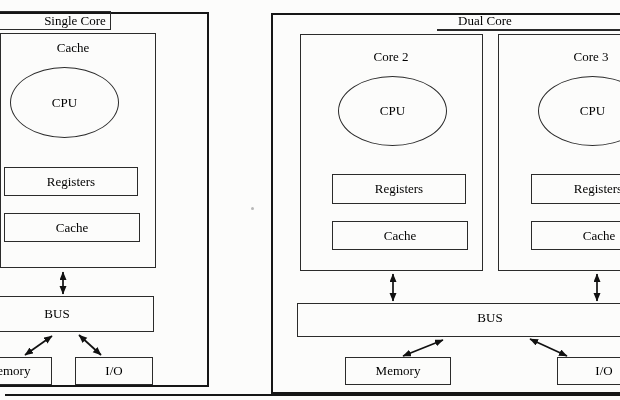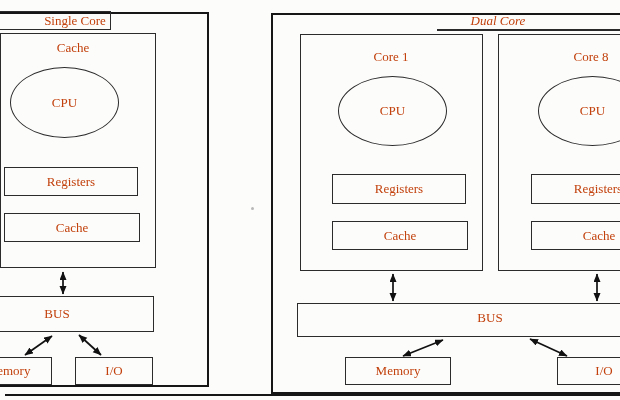--- a/index.html
+++ b/index.html
@@ -2,21 +2,21 @@
 <html><head>
 <meta charset="utf-8">
 <style>
   html,body{margin:0;padding:0;}
   #stage{
     position:relative;
     width:620px;height:400px;
     background:#fcfcfb;
     overflow:hidden;
     font-family:"Liberation Serif", serif;
-    color:#c2410c;
+    color:#000000;
   }
   .rect{
     position:absolute;
     box-sizing:border-box;
     border:1.6px solid #2b2b2b;
     background:transparent;
   }
   .panel{border:2px solid #161616;}
   .ellipse{border-radius:50%;border-width:1.7px;}
   .flex{display:flex;align-items:center;justify-content:center;}
@@ -64,37 +64,37 @@
   <div class="rect flex" style="left:-36px;top:357px;width:88px;height:28px;">
     <span class="inlbl">Memory</span>
   </div>
 
   <div class="rect flex" style="left:75px;top:357px;width:78px;height:28px;">
     <span class="inlbl">I/O</span>
   </div>
 
   <div class="rect panel" style="left:271px;top:13px;width:380px;height:381px;"></div>
 
-  <div class="lbl" style="left:448px;top:13px;width:100px;font-style:italic;">Dual Core</div>
+  <div class="lbl" style="left:435px;top:13px;width:100px;">Dual Core</div>
   <div class="hline" style="left:437px;top:29.3px;width:214px;height:1.7px;"></div>
 
   <div class="rect" style="left:300px;top:34px;width:183px;height:237px;border-width:1.7px;"></div>
-  <div class="lbl" style="left:361px;top:49px;width:60px;">Core 1</div>
+  <div class="lbl" style="left:361px;top:49px;width:60px;">Core 2</div>
   <div class="rect ellipse flex" style="left:338px;top:76px;width:109px;height:70px;">
     <span class="inlbl">CPU</span>
   </div>
   <div class="rect flex" style="left:332px;top:174px;width:134px;height:30px;">
     <span class="inlbl">Registers</span>
   </div>
   <div class="rect flex" style="left:332px;top:221px;width:136px;height:29px;">
     <span class="inlbl">Cache</span>
   </div>
 
   <div class="rect" style="left:498px;top:34px;width:153px;height:237px;border-width:1.7px;"></div>
-  <div class="lbl" style="left:561px;top:49px;width:60px;">Core 8</div>
+  <div class="lbl" style="left:561px;top:49px;width:60px;">Core 3</div>
   <div class="rect ellipse flex" style="left:538px;top:76px;width:109px;height:70px;">
     <span class="inlbl">CPU</span>
   </div>
   <div class="rect flex" style="left:531px;top:174px;width:134px;height:30px;">
     <span class="inlbl">Registers</span>
   </div>
   <div class="rect flex" style="left:531px;top:221px;width:136px;height:29px;">
     <span class="inlbl">Cache</span>
   </div>
 

